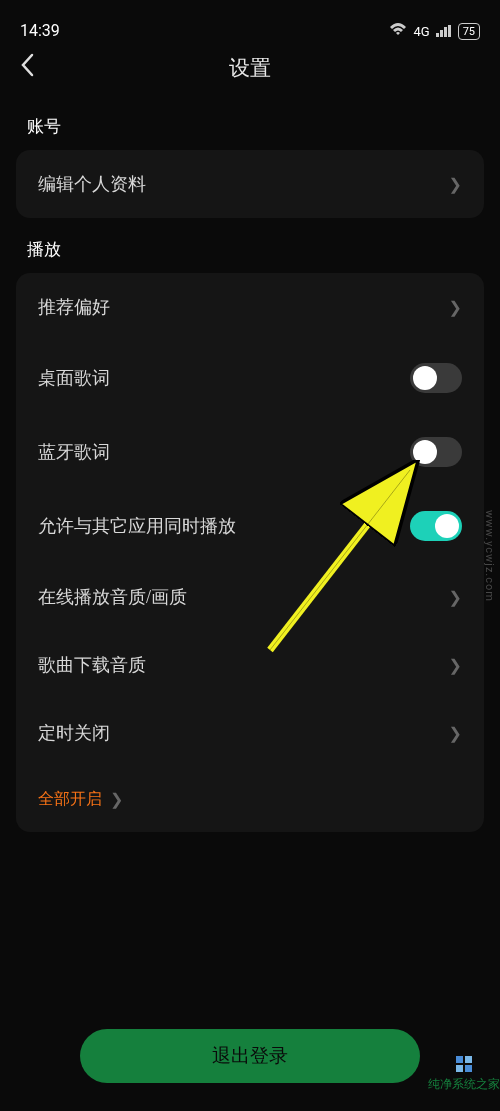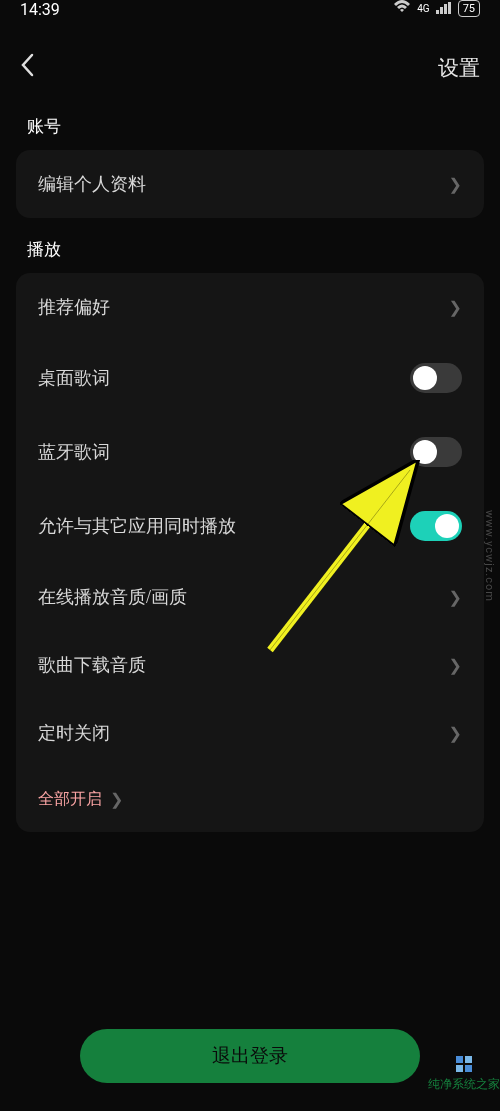--- a/index.html
+++ b/index.html
@@ -13,21 +13,21 @@
       background: #0a0a0a;
       font-family: -apple-system, BlinkMacSystemFont, "Segoe UI", Roboto, sans-serif;
       color: #e0e0e0;
       position: relative;
       overflow: hidden;
     }
     .status-bar {
       height: 40px;
       display: flex;
       justify-content: space-between;
-      align-items: flex-start;
+      align-items: flex-end;
       padding: 0 20px;
       font-size: 16px;
       color: #fff;
     }
     .status-right {
       display: flex;
       align-items: center;
       gap: 6px;
     }
     .wifi-icon, .signal-icon {
@@ -38,21 +38,21 @@
       border-radius: 4px;
       padding: 1px 4px;
       font-size: 11px;
       display: flex;
       align-items: center;
     }
     .header {
       height: 55px;
       display: flex;
       align-items: center;
-      justify-content: flex-end;
+      justify-content: center;
       position: relative;
       padding: 0 20px;
     }
     .back-btn {
       position: absolute;
       left: 20px;
       font-size: 28px;
       color: #e0e0e0;
       cursor: pointer;
       font-weight: 300;
@@ -82,21 +82,21 @@
       padding: 22px 22px;
       cursor: pointer;
     }
     .row-label {
       font-size: 18px;
       color: #d8d8d8;
       font-family: Liberation Serif, serif;
     }
     .row-value {
       font-size: 16px;
-      color: #fca5a5;
+      color: #f97316;
       margin-right: 8px;
     }
     .chevron {
       color: #666;
       font-size: 16px;
     }
     .row-right {
       display: flex;
       align-items: center;
     }
@@ -181,21 +181,21 @@
 <body>
 
 <div class="status-bar">
   <span>14:39</span>
   <div class="status-right">
     <span class="wifi-icon">
       <svg width="18" height="14" viewBox="0 0 18 14">
           <path d="M9 12 L7 10 Q9 8 11 10 Z M4 7 Q9 2 14 7 L12 9 Q9 6 6 9 Z M1 4 Q9 -4 17 4 L15 6 Q9 0 3 6 Z" fill="#ccc"></path>
         </svg>
     </span>
-    <span style="font-size:10px;">4G</span>
+    <span style="font-size:13px;">4G</span>
     <span class="signal-icon">
       <svg width="16" height="12" viewBox="0 0 16 12">
           <rect x="0" y="8" width="3" height="4" fill="#ccc"></rect>
           <rect x="4" y="5" width="3" height="7" fill="#ccc"></rect>
           <rect x="8" y="2" width="3" height="10" fill="#ccc"></rect>
           <rect x="12" y="0" width="3" height="12" fill="#ccc"></rect>
         </svg>
     </span>
     <span class="battery">
       <span>75</span>

